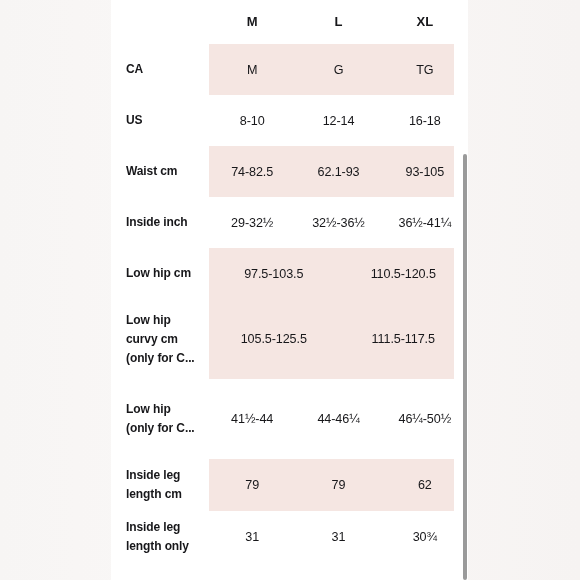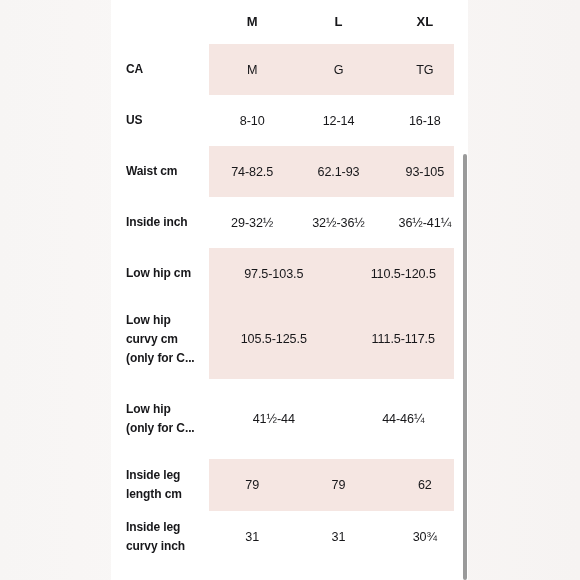--- a/index.html
+++ b/index.html
@@ -198,39 +198,40 @@
           </div>
         </div>
         <div class="row h3">
           <div class="cells">
             <div class="rowlabel">
               <span class="lbl-line">Low hip</span>
               <span class="lbl-line">(only for C...</span>
             </div>
             <div class="val">41½-44</div>
             <div class="val">44-46¼</div>
+            <div class="val">46¼-50½</div>
           </div>
         </div>
         <div class="row h2 shaded">
           <div class="band"></div>
           <div class="cells">
             <div class="rowlabel">
               <span class="lbl-line">Inside leg</span>
               <span class="lbl-line">length cm</span>
             </div>
             <div class="val">79</div>
             <div class="val">79</div>
             <div class="val">62</div>
           </div>
         </div>
         <div class="row h2">
           <div class="cells">
             <div class="rowlabel">
               <span class="lbl-line">Inside leg</span>
-              <span class="lbl-line">curvy inch</span>
+              <span class="lbl-line">length only</span>
             </div>
             <div class="val">31</div>
             <div class="val">31</div>
             <div class="val">30¾</div>
           </div>
         </div>
       </div>
   </div>
 
   <div id="scrollbar-track">

